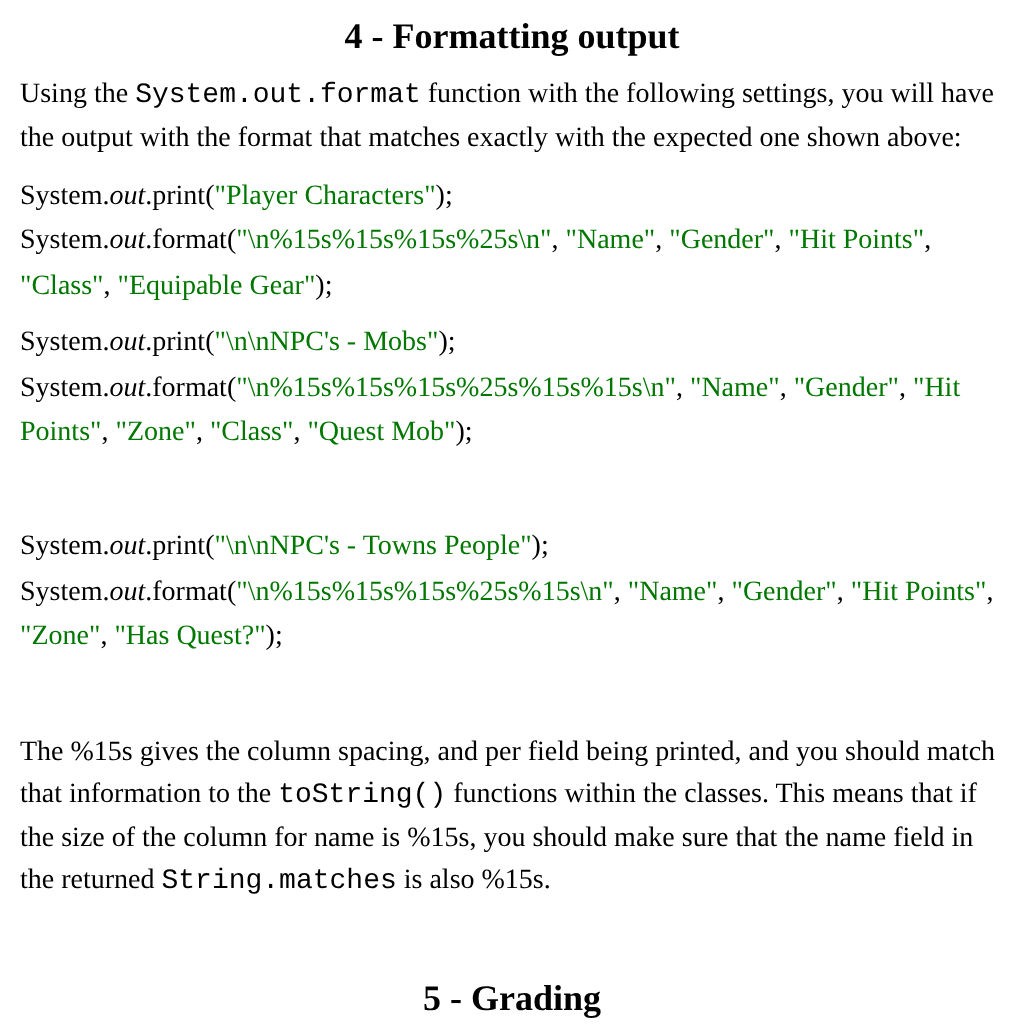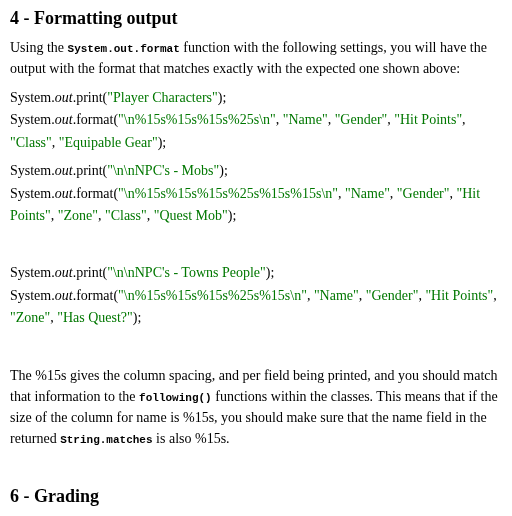--- a/index.html
+++ b/index.html
@@ -9,35 +9,35 @@
       color: #000;
       background: #fff;
       padding: 8px 10px;
       width: 512px;
     }
     h2 {
       font-size: 18px;
       font-weight: bold;
       margin-bottom: 8px;
       color: #000;
+      text-align: center;
     }
     p {
       margin-bottom: 8px;
       line-height: 1.5;
     }
     .code-block {
       margin-bottom: 6px;
       font-family: Times New Roman, serif;
       font-size: 14px;
       line-height: 1.6;
     }
     code, .mono {
       font-family: Courier New, monospace;
-      font-size: 11px;
-      font-weight: bold;
+      font-size: 14px;
     }
     .green { color: #007700; }
   </style>
 </head>
 <body>
 
 <h2>4 - Formatting output</h2>
 
 <p>
   <span>Using the <code>System.out.format</code> function with the following settings, you will have the output with the format that matches exactly with the expected one shown above:</span>
@@ -59,18 +59,18 @@
 
 <div class="code-block">
   <span>System.<em>out</em>.print(<span class="green">"\n\nNPC's - Towns People"</span>);</span><br>
   <span>System.<em>out</em>.format(<span class="green">"\n%15s%15s%15s%25s%15s\n"</span>, <span class="green">"Name"</span>, <span class="green">"Gender"</span>, <span class="green">"Hit Points"</span>,</span><br>
   <span><span class="green">"Zone"</span>, <span class="green">"Has Quest?"</span>);</span>
 </div>
 
 <p>&nbsp;</p>
 
 <p>
-  The %15s gives the column spacing, and per field being printed, and you should match that information to the <code>following()</code> functions within the classes. This means that if the size of the column for name is %15s, you should make sure that the name field in the returned <code>String.matches</code> is also %15s.
+  The %15s gives the column spacing, and per field being printed, and you should match that information to the <code>toString()</code> functions within the classes. This means that if the size of the column for name is %15s, you should make sure that the name field in the returned <code>String.matches</code> is also %15s.
 </p>
 
 <p>&nbsp;</p>
 
-<h2>6 - Grading</h2>
+<h2>5 - Grading</h2>
 
 </body></html>

